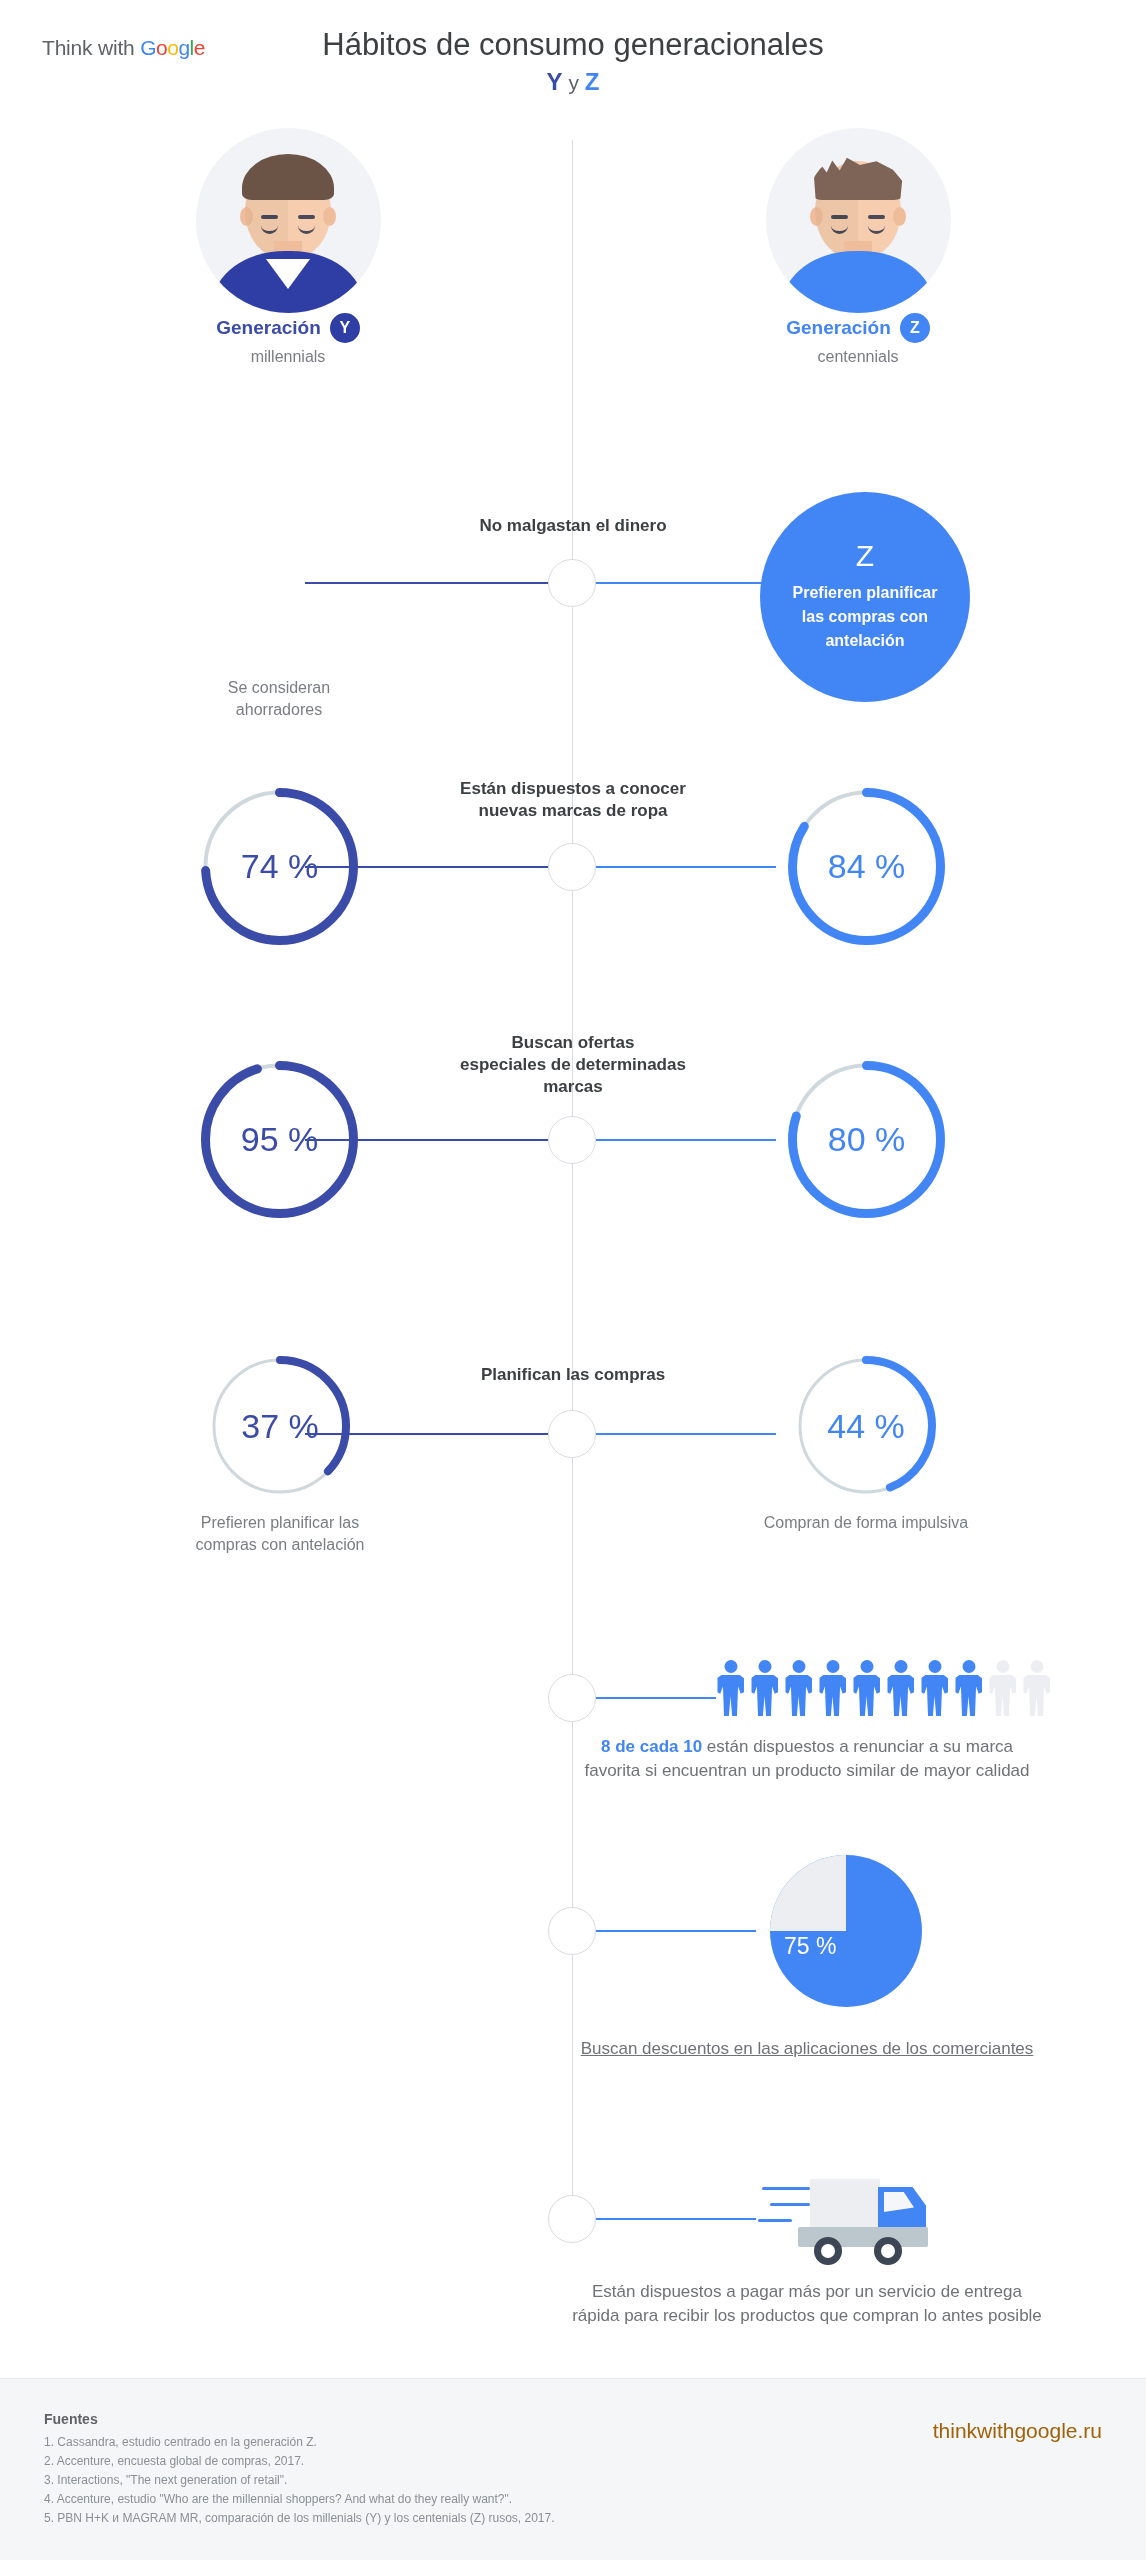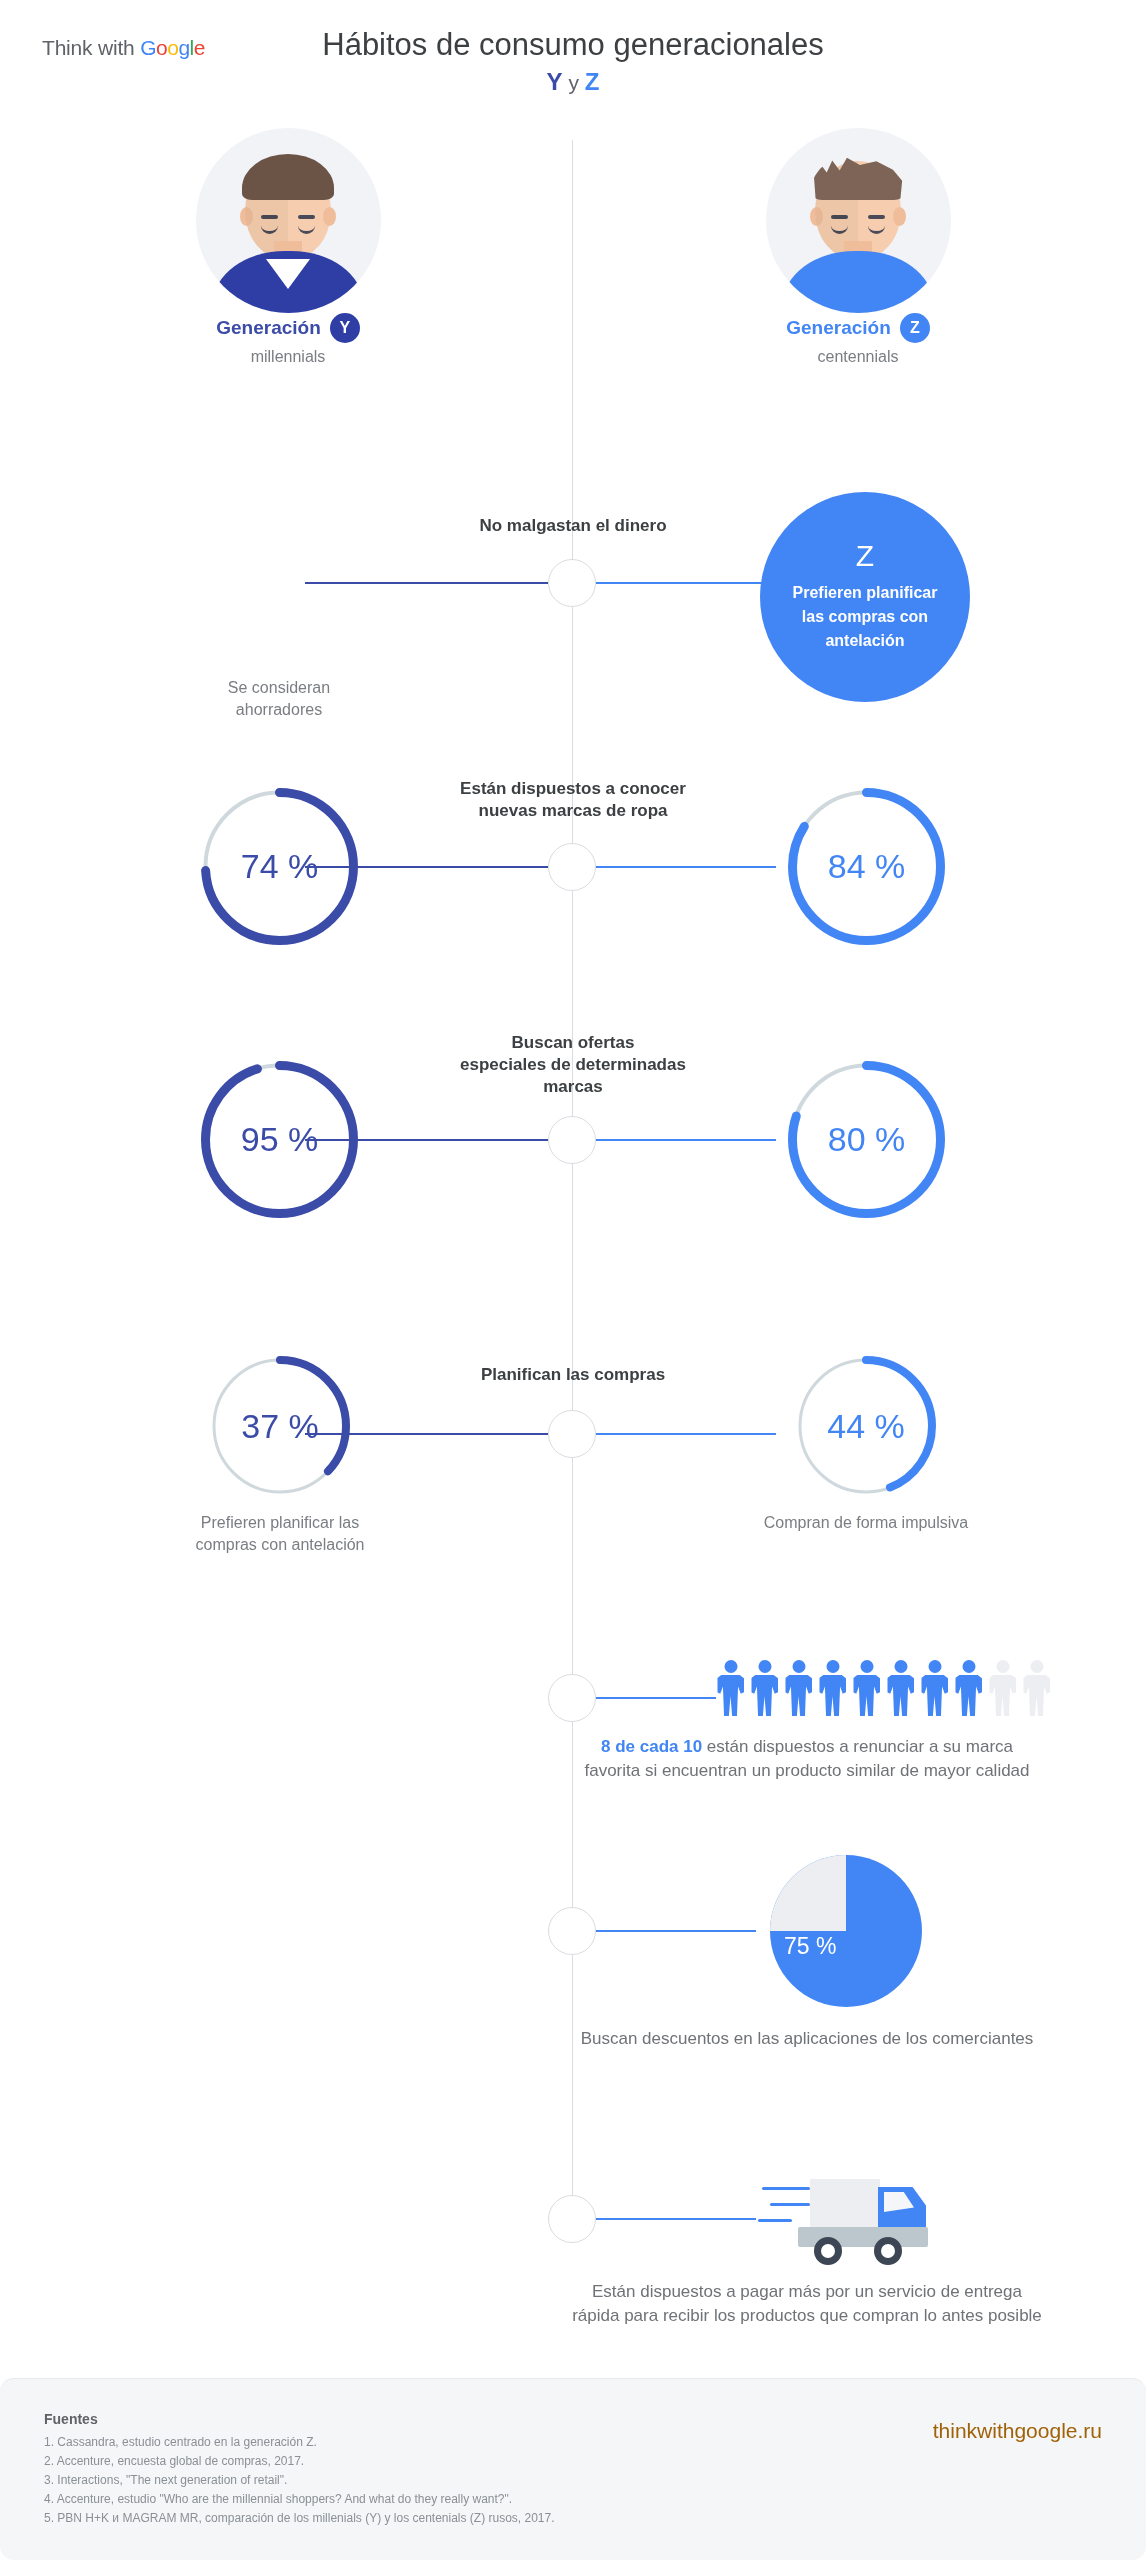--- a/index.html
+++ b/index.html
@@ -327,21 +327,20 @@
   .truck .s3 { left: 2px;  top: 44px; width: 34px; }
 
   
   .footer {
     position: absolute;
     left: 0; bottom: 0;
     width: 1146px;
     height: 182px;
     background: #f4f6f8;
     border-top: 1px solid #e7eaee;
-    border-radius: 14px;
   }
   .footer .ft-title {
     position: absolute;
     left: 44px; top: 32px;
     font-size: 14px;
     font-weight: 700;
     color: #5f6368;
   }
   .footer ol {
     position: absolute;
@@ -561,21 +560,21 @@
     </div>
   </div>
 
   <div class="zblock" style="top:1845px; height:230px;">
     <div class="hub" style="top:62px;"></div>
     <div class="connector right" style="left:596px; top:85px; width:160px;"></div>
     <div class="pie" style="left:770px; top:10px;">
       <div class="slice"></div>
       <span class="plabel">75 %</span>
     </div>
-    <div class="caption" style="top:182px;">Buscan descuentos en las aplicaciones de los comerciantes</div>
+    <div class="caption" style="top:192px;text-decoration:underline;">Buscan descuentos en las aplicaciones de los comerciantes</div>
   </div>
 
   <div class="zblock" style="top:2095px; height:240px;">
     <div class="hub" style="top:100px;"></div>
     <div class="connector right" style="left:596px; top:123px; width:160px;"></div>
     <div class="truck" style="left:756px; top:80px;">
       <span class="sp s1"></span>
       <span class="sp s2"></span>
       <span class="sp s3"></span>
       <span class="box"></span>

